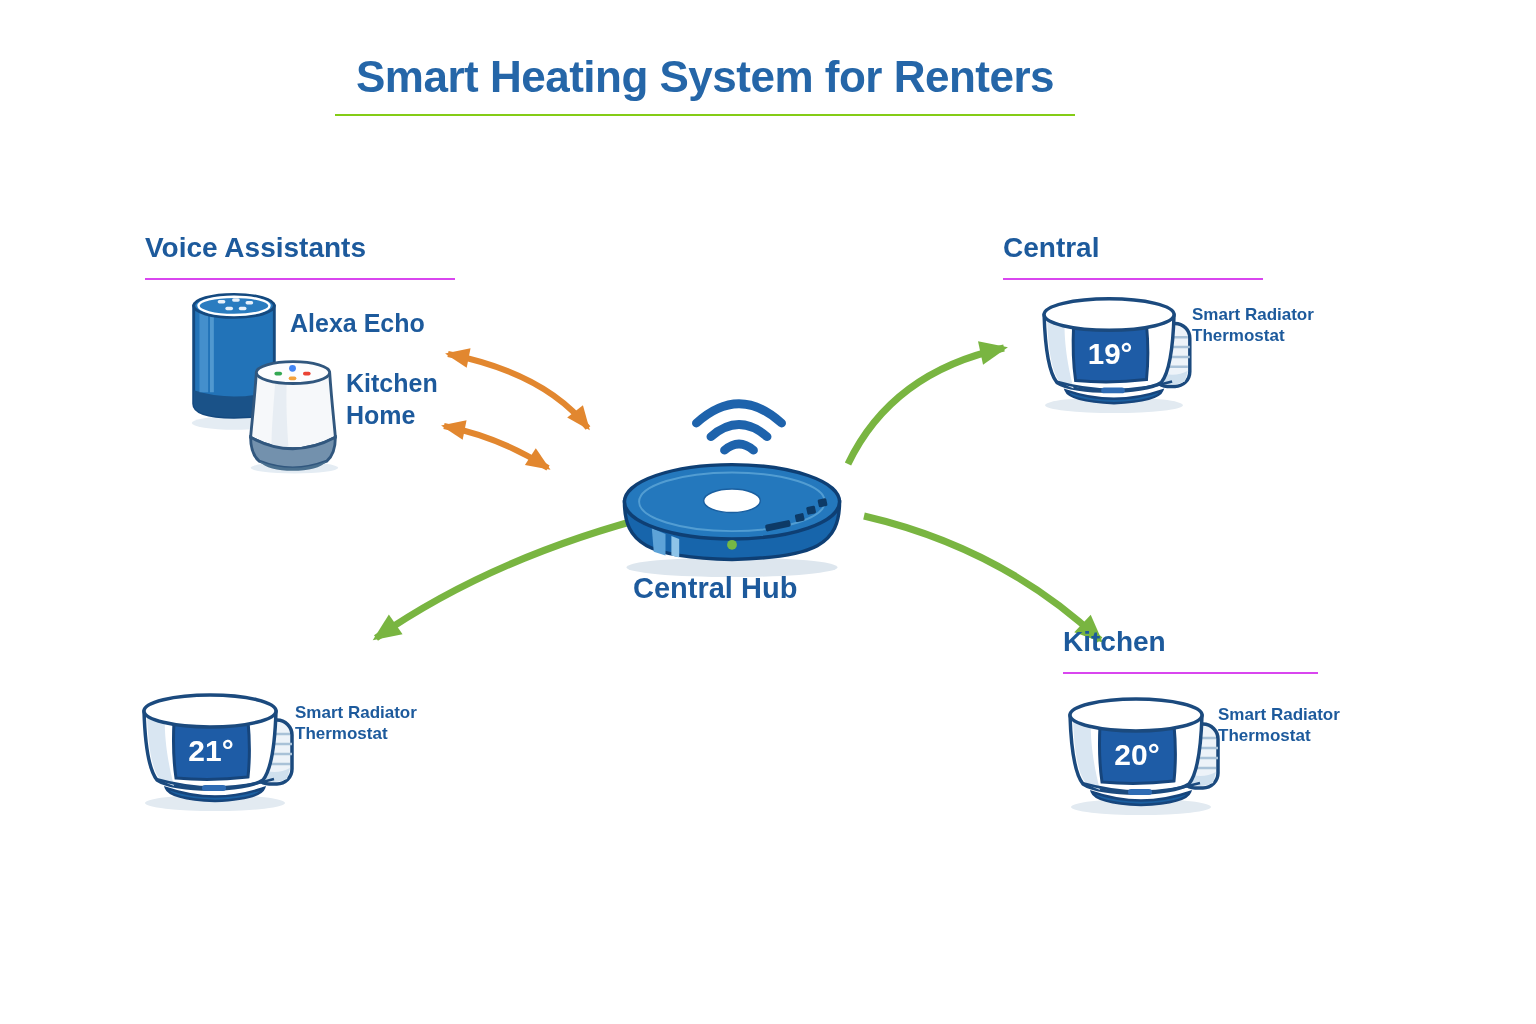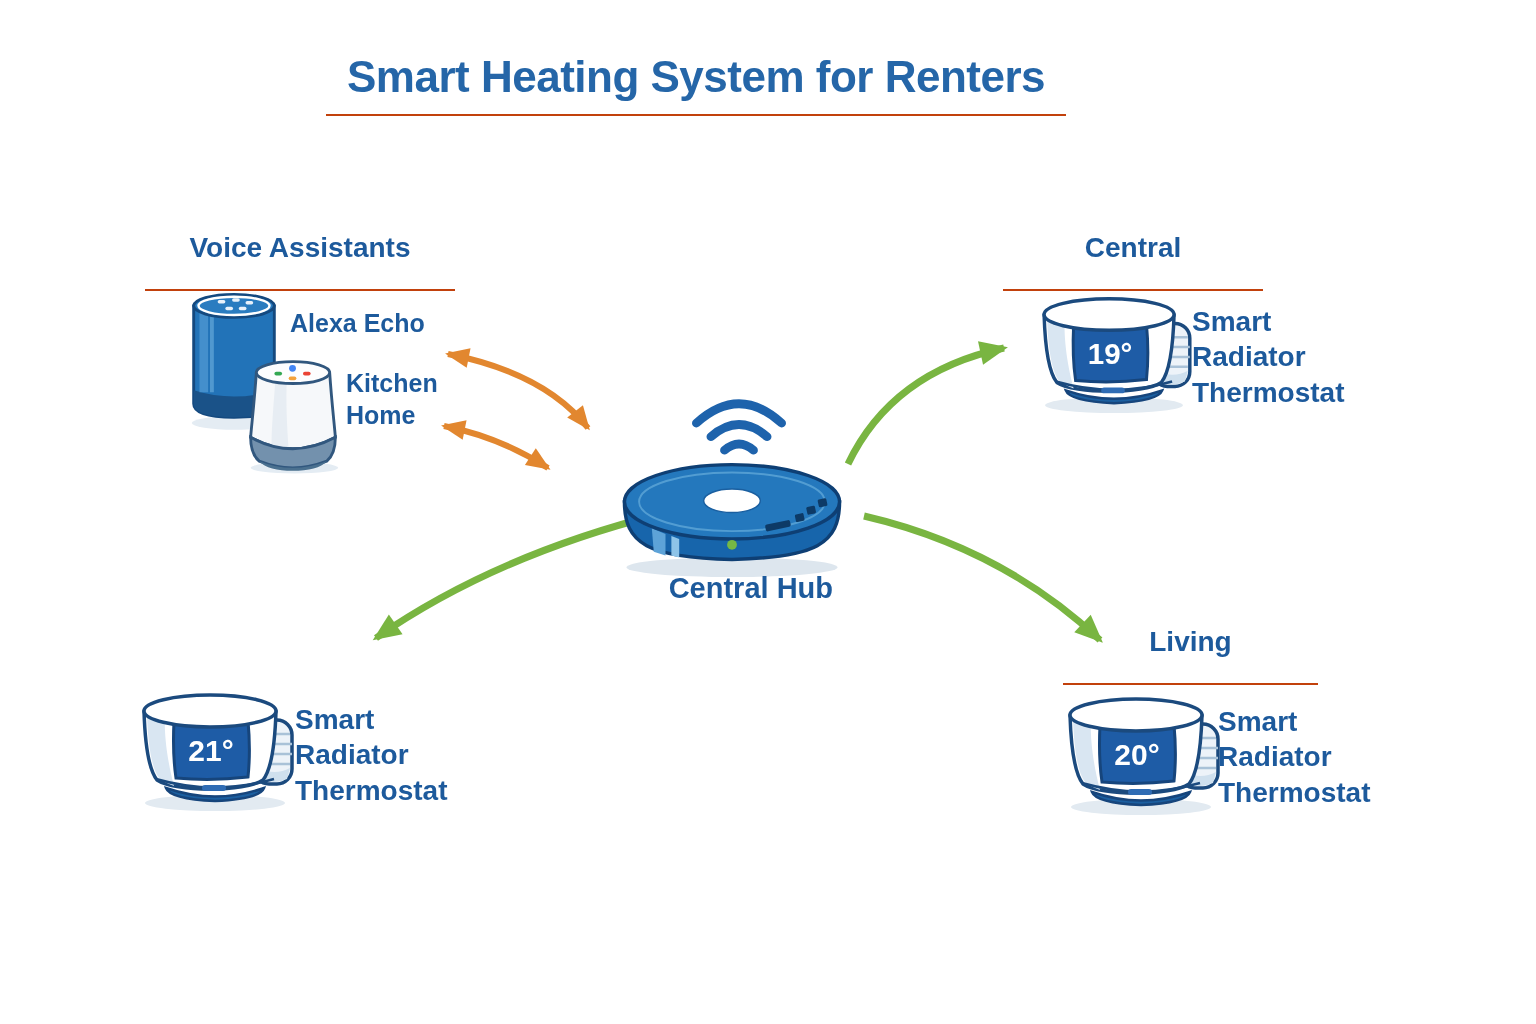--- a/index.html
+++ b/index.html
@@ -2,42 +2,42 @@
 <html><head>
 <meta charset="utf-8">
 <style>
   html,body{margin:0;padding:0;background:#ffffff;}
   .canvas{
     position:relative;width:1536px;height:1024px;background:#ffffff;
     font-family:"Liberation Sans",sans-serif;overflow:hidden;
   }
   .canvas svg{position:absolute;display:block;}
   .title{
-    position:absolute;left:326px;top:52px;width:740px;margin:0;
+    position:absolute;left:335px;top:52px;width:740px;margin:0;
     text-align:center;font-size:44px;font-weight:bold;letter-spacing:-0.5px;
-    color:#2566a8;padding-bottom:12px;border-bottom:2px solid #c2410c;
+    color:#2566a8;padding-bottom:12px;border-bottom:2px solid #84cc16;
   }
   .sec{
-    position:absolute;text-align:center;font-size:28px;font-weight:bold;
-    color:#1d5a9c;padding-bottom:25px;border-bottom:2px solid #c2410c;
+    position:absolute;text-align:left;font-size:28px;font-weight:bold;
+    color:#1d5a9c;padding-bottom:14px;border-bottom:2px solid #d946ef;
   }
   #sec-va{left:145px;top:232px;width:310px;}
   #sec-bedroom{left:1003px;top:232px;width:260px;}
   #sec-living{left:120px;top:624px;width:255px;}
   #sec-kitchen{left:1063px;top:626px;width:255px;}
   .dev-label{
-    position:absolute;font-size:28px;font-weight:600;color:#1d5a9c;line-height:1.26;
+    position:absolute;font-size:17px;font-weight:600;color:#1d5a9c;line-height:1.26;
   }
   #lbl-alexa{left:290px;top:308px;font-size:25px;}
   #lbl-google{left:346px;top:368px;width:110px;font-size:25px;}
   #lbl-th-bed{left:1192px;top:304px;width:185px;}
   #lbl-th-liv{left:295px;top:702px;width:185px;}
   #lbl-th-kit{left:1218px;top:704px;width:185px;}
   #hub-label{
-    position:absolute;left:633px;top:572px;width:200px;text-align:right;
+    position:absolute;left:633px;top:572px;width:200px;text-align:left;
     font-size:29px;font-weight:bold;color:#1d5a9c;
   }
   #arrows{left:0;top:0;}
   #dev-alexa{left:186px;top:290px;width:96px;height:145px;}
   #dev-google{left:243px;top:352px;width:100px;height:125px;}
   #dev-hub{left:613px;top:448px;width:238px;height:132px;}
   #wifi-icon{left:688px;top:396px;width:102px;height:62px;}
   #th-bed{left:1030px;top:288px;width:168px;height:128px;}
   #th-liv{left:130px;top:684px;width:170px;height:130px;}
   #th-kit{left:1056px;top:688px;width:170px;height:130px;}
@@ -66,21 +66,21 @@
     </defs>
     <path d="M448 354 Q545 373 588 428" stroke="#e2872f" stroke-width="6" fill="none" marker-start="url(#os)" marker-end="url(#oe)"></path>
     <path d="M444 426 Q500 437 548 468" stroke="#e2872f" stroke-width="6" fill="none" marker-start="url(#os)" marker-end="url(#oe)"></path>
     <path d="M848 464 Q892 372 1004 348" stroke="#79b541" stroke-width="7" fill="none" marker-end="url(#ge)"></path>
     <path d="M660 514 Q494 556 376 638" stroke="#79b541" stroke-width="7" fill="none" marker-end="url(#ge)"></path>
     <path d="M864 516 Q1002 548 1100 640" stroke="#79b541" stroke-width="7" fill="none" marker-end="url(#ge)"></path>
   </svg>
 
   <div class="sec" id="sec-va">Voice Assistants</div>
   <div class="sec" id="sec-bedroom">Central</div>
-  <div class="sec" id="sec-kitchen">Living</div>
+  <div class="sec" id="sec-kitchen">Kitchen</div>
 
   <svg width="0" height="0" style="position:absolute" aria-hidden="true">
     <symbol id="thermo" viewBox="0 0 170 130">
       <ellipse cx="85" cy="119" rx="70" ry="8" fill="#e2eaf1"></ellipse>
       <g>
         <rect x="124" y="36" width="38" height="64" rx="15" fill="#edf3f9" stroke="#1b4a7e" stroke-width="3.5"></rect>
         <path d="M127 50 h33 M126 60 h36 M126 70 h36 M127 80 h33" stroke="#a9c2d8" stroke-width="2.5" fill="none"></path>
         <path d="M128 84 q17 8 32 0 l-3 11 q-13 6 -26 0 Z" fill="#cfe0ee" stroke="none"></path>
       </g>
       <path d="M14 27 C15 60 19 86 27 96 C45 108 115 108 133 96 C141 86 145 60 146 27 Z" fill="#ffffff" stroke="#1b4a7e" stroke-width="3.5" stroke-linejoin="round"></path>

